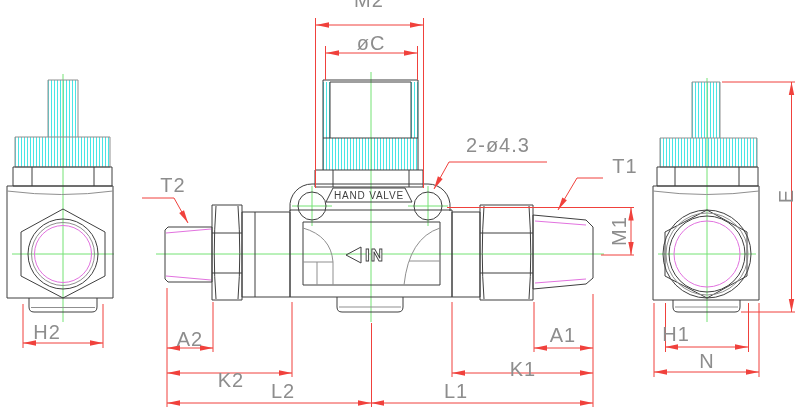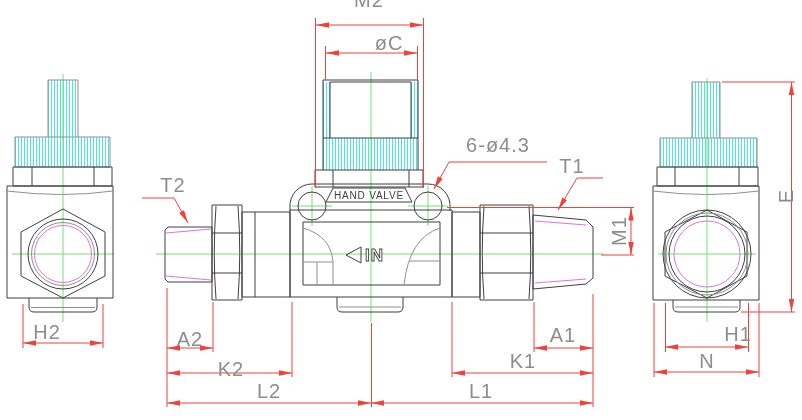--- a/index.html
+++ b/index.html
@@ -155,29 +155,29 @@
       <polygon class="arw" points="759,372 746,369.3 746,374.7"></polygon>
     </g>
     <g>
       <path class="red" d="M722,82 H795 M741,312 H795 M791.5,82 V312"></path>
       <polygon class="arw" points="791.5,82 788.8,95 794.2,95"></polygon>
       <polygon class="arw" points="791.5,312 788.8,299 794.2,299"></polygon>
     </g>
   </svg>
 
   <span class="dim" style="left:369px;top:0">M2</span>
-  <span class="dim" style="left:389px;top:43px">øC</span>
-  <span class="dim" style="left:498px;top:145px">6-ø4.3</span>
-  <span class="dim" style="left:572px;top:166px">T1</span>
+  <span class="dim" style="left:371px;top:43px">øC</span>
+  <span class="dim" style="left:498px;top:145px">2-ø4.3</span>
+  <span class="dim" style="left:625px;top:166px">T1</span>
   <span class="dim" style="left:173px;top:185px">T2</span>
   <span class="dim rot" style="left:619px;top:231px">M1</span>
   <span class="dim rot" style="left:786px;top:196px">E</span>
   <span class="dim" style="left:47px;top:332px">H2</span>
   <span class="dim" style="left:190px;top:339px">A2</span>
-  <span class="dim" style="left:231px;top:369px">K2</span>
-  <span class="dim" style="left:269px;top:391px">L2</span>
+  <span class="dim" style="left:231px;top:380px">K2</span>
+  <span class="dim" style="left:283px;top:391px">L2</span>
   <span class="dim" style="left:563px;top:335px">A1</span>
-  <span class="dim" style="left:523px;top:361px">K1</span>
-  <span class="dim" style="left:481px;top:391px">L1</span>
-  <span class="dim" style="left:738px;top:334px">H1</span>
+  <span class="dim" style="left:523px;top:369px">K1</span>
+  <span class="dim" style="left:456px;top:391px">L1</span>
+  <span class="dim" style="left:676px;top:334px">H1</span>
   <span class="dim" style="left:707px;top:361px">N</span>
 
 </div>
 
 </body></html>

